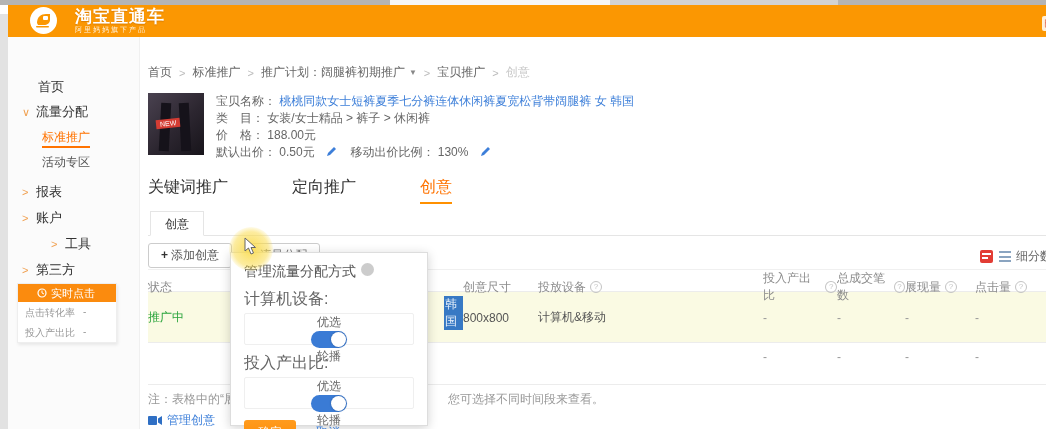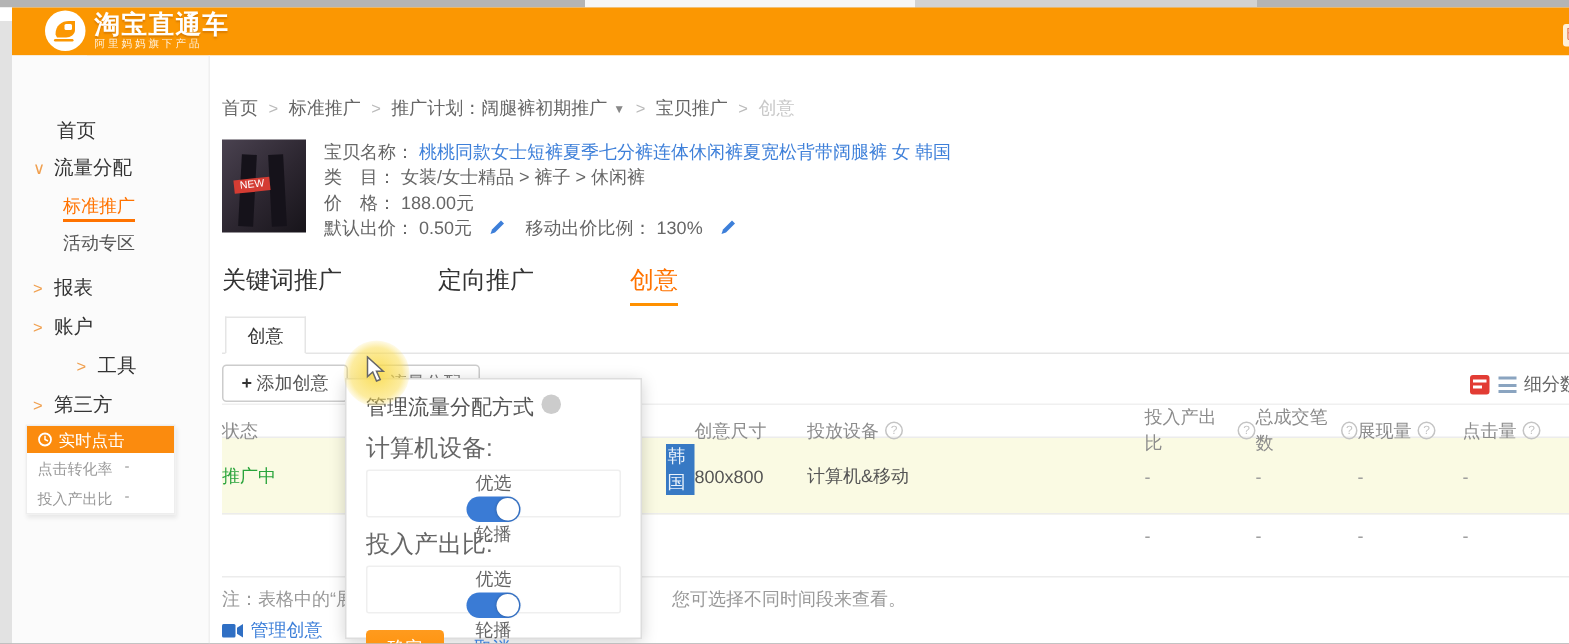--- a/index.html
+++ b/index.html
@@ -9,40 +9,40 @@
 
   
   .tabstrip { position:absolute; left:0; top:0; width:1046px; height:5px; background:#b4b4b4; }
   .tabstrip .seg-a { position:absolute; left:390px; top:0; width:220px; height:5px; background:#f6f6f6; }
   .tabstrip .seg-b { position:absolute; left:610px; top:0; width:228px; height:5px; background:#d2d2d2; }
   .edge-strip { position:absolute; left:0; top:5px; width:8px; height:424px; background:#e2e2e2; }
   .edge-strip .thumb { position:absolute; left:0; top:0; width:8px; height:9px; background:#fff; }
 
   
   .topbar { position:absolute; left:8px; top:5px; width:1038px; height:32px; background:#fb9702; }
-  .logo { position:absolute; left:22px; top:2px; display:flex; align-items:center; }
+  .logo { position:absolute; left:22px; top:2px; display:flex; align-items:center;gap:12px; }
   .logo-badge { width:27px; height:27px; border-radius:50%; background:#fff; display:flex; align-items:center; justify-content:center; }
   .logo-txt { margin-left:6px; color:#fff; }
   .logo-title { font-size:17px; font-weight:bold; letter-spacing:1px; line-height:18px; text-shadow:0 1px 1px rgba(160,80,0,.35); }
   .logo-sub { font-size:7px; color:rgba(255,255,255,.85); letter-spacing:2px; line-height:8px; }
   .topbar-fragment { position:absolute; left:1034px; top:11px; width:18px; height:15px; background:rgba(255,255,255,.85); border-radius:2px; font-size:10px; color:#e2644a; line-height:15px; padding-left:2px; overflow:hidden; }
 
   
   .under-block { position:absolute; left:8px; top:37px; width:50px; height:12px; background:#e9e9e9; }
   .sidebar { position:absolute; left:8px; top:37px; width:132px; height:392px; background:#fbfbfb; border-right:1px solid #f0f0f0; }
   .side-item { position:absolute; left:0; width:132px; font-size:13px; color:#333; cursor:pointer; }
   .side-item .arrow { color:#f0a050; font-size:11px; margin-right:4px; display:inline-block; width:10px; }
   .side-item.lvl1 { padding-left:30px; }
   .side-item.group { padding-left:14px; }
   .side-item.child { padding-left:34px; font-size:12px; color:#555; }
   .side-item.child.active { color:#ff7300; }
   .side-item.child.active .ulabel { border-bottom:2px solid #ff7300; padding-bottom:2px; }
 
   .rt-widget { position:absolute; left:9px; top:246px; width:100px; background:#fff; border:1px solid #eee; box-shadow:1px 2px 3px rgba(0,0,0,.08); }
-  .rt-head { height:18px; background:#fb8b0e; color:#fff; font-size:11px; display:flex; align-items:center; padding-left:7px;text-align:right; }
+  .rt-head { height:18px; background:#fb8b0e; color:#fff; font-size:11px; display:flex; align-items:center; padding-left:19px;text-align:right; }
   .rt-head svg { margin-right:4px; }
   .rt-row { display:flex; font-size:10px; color:#999; padding:4px 0 2px 7px; }
   .rt-row .rt-val { margin-left:8px; color:#999; }
 
   
   .content { position:absolute; left:140px; top:37px; width:906px; height:392px; background:#fff; padding-left:8px; }
 
   .breadcrumb { margin-top:27px; font-size:12px; color:#666; display:flex; align-items:center; }
   .breadcrumb .sep { color:#bbb; margin:0 7px; font-size:11px; }
   .breadcrumb .crumb { color:#666; cursor:pointer; }

